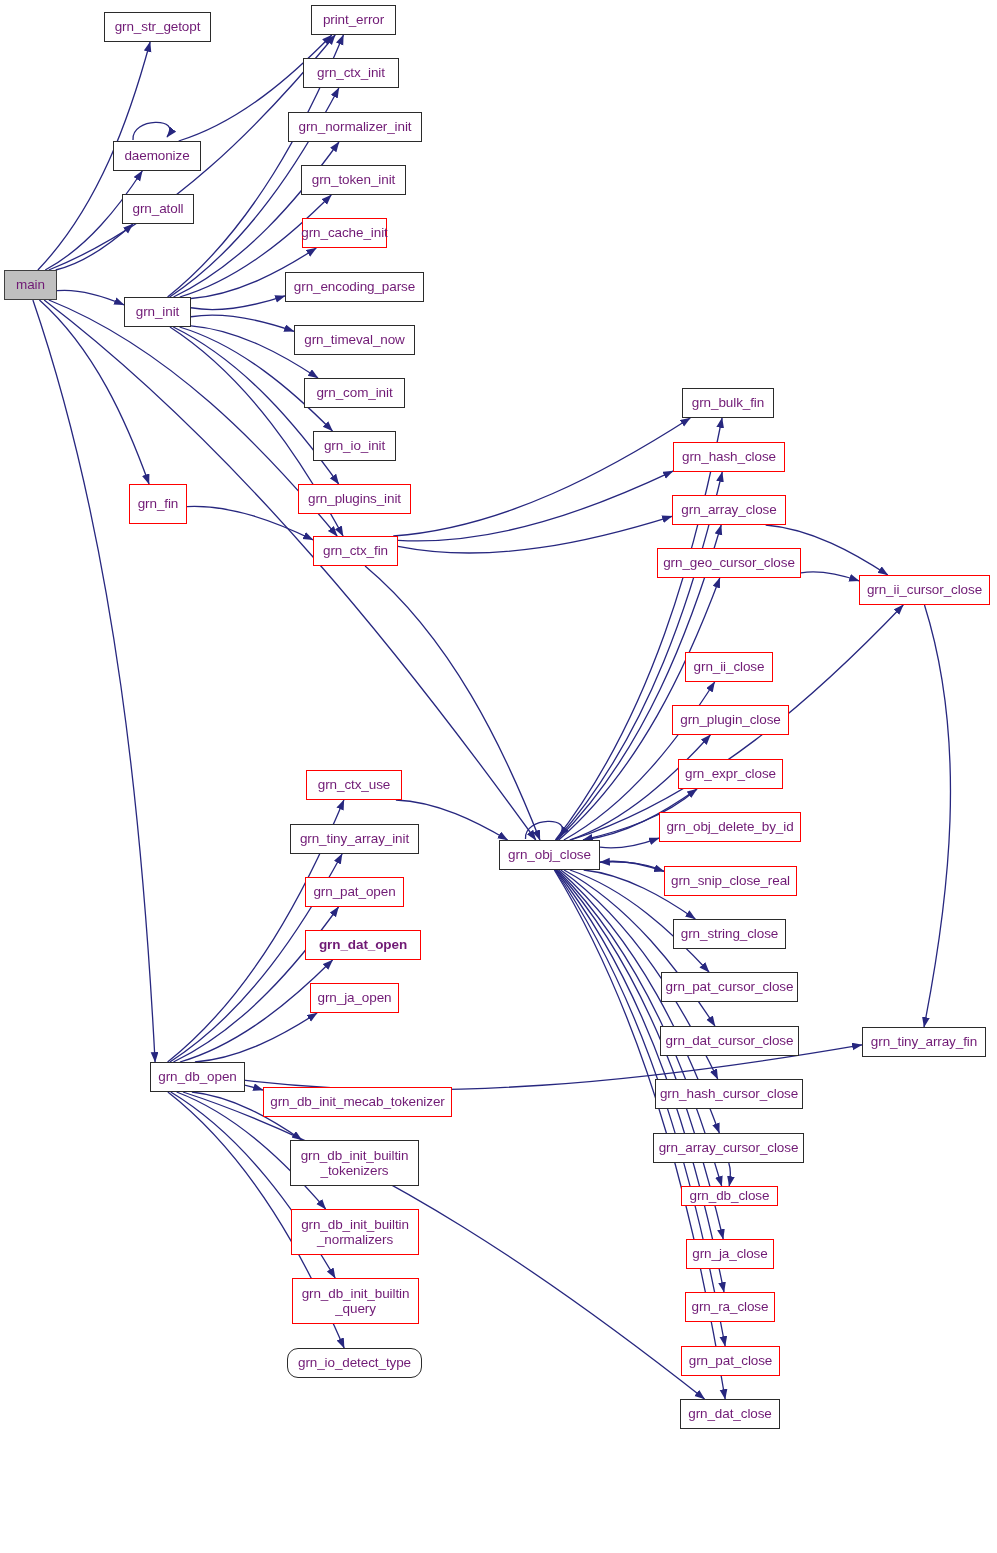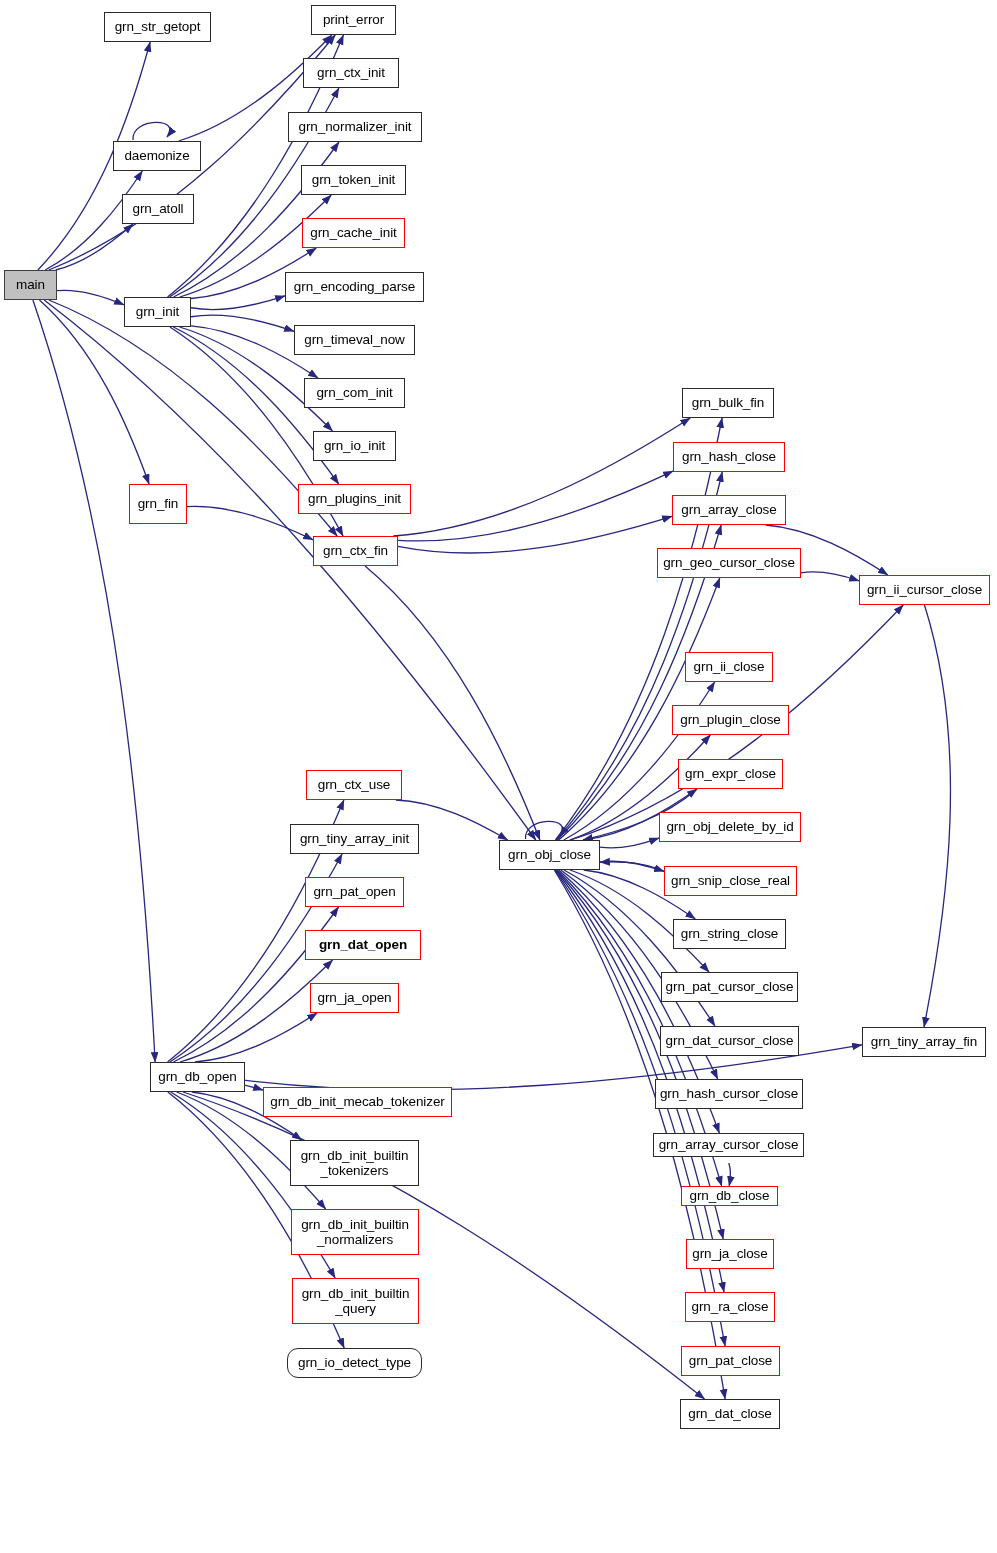--- a/index.html
+++ b/index.html
@@ -10,21 +10,21 @@
     position:absolute;
     box-sizing:border-box;
     border:1px solid #2b2b2b;
     background:#ffffff;
     display:flex;
     align-items:center;
     justify-content:center;
     text-align:center;
     font-family:"Liberation Sans", sans-serif;
     font-size:13.5px;
-    color:#000000;
+    color:#701a75;
     line-height:1.12;
     white-space:pre-line;
     letter-spacing:-0.1px;
   }
   .node.red { border-color:#ff0000; }
   .node.filled { background:#c0c0c0; border-color:#404040; }
   .node-label { display:block; padding:0 3px; }
 </style>
 </head>
 <body>
@@ -108,21 +108,21 @@
   </svg>
   <div id="node-layer">
       <div class="node filled" style="left: 4px; top: 270px; width: 53px; height: 30px;"><span class="node-label">main</span></div>
       <div class="node" style="left: 104px; top: 12px; width: 107px; height: 30px;"><span class="node-label">grn_str_getopt</span></div>
       <div class="node" style="left: 311px; top: 5px; width: 85px; height: 30px;"><span class="node-label">print_error</span></div>
       <div class="node" style="left: 113px; top: 141px; width: 88px; height: 30px;"><span class="node-label">daemonize</span></div>
       <div class="node" style="left: 303px; top: 58px; width: 96px; height: 30px;"><span class="node-label">grn_ctx_init</span></div>
       <div class="node" style="left: 288px; top: 112px; width: 134px; height: 30px;"><span class="node-label">grn_normalizer_init</span></div>
       <div class="node" style="left: 122px; top: 194px; width: 72px; height: 30px;"><span class="node-label">grn_atoll</span></div>
       <div class="node" style="left: 301px; top: 165px; width: 105px; height: 30px;"><span class="node-label">grn_token_init</span></div>
-      <div class="node red" style="left: 302px; top: 218px; width: 103px; height: 30px;"><span class="node-label">grn_cache_init</span></div>
+      <div class="node red" style="left: 302px; top: 218px; width: 85px; height: 30px;"><span class="node-label">grn_cache_init</span></div>
       <div class="node" style="left: 124px; top: 297px; width: 67px; height: 30px;"><span class="node-label">grn_init</span></div>
       <div class="node" style="left: 285px; top: 272px; width: 139px; height: 30px;"><span class="node-label">grn_encoding_parse</span></div>
       <div class="node" style="left: 294px; top: 325px; width: 121px; height: 30px;"><span class="node-label">grn_timeval_now</span></div>
       <div class="node" style="left: 304px; top: 378px; width: 101px; height: 30px;"><span class="node-label">grn_com_init</span></div>
       <div class="node" style="left: 313px; top: 431px; width: 83px; height: 30px;"><span class="node-label">grn_io_init</span></div>
       <div class="node red" style="left: 129px; top: 484px; width: 58px; height: 40px;"><span class="node-label">grn_fin</span></div>
       <div class="node red" style="left: 298px; top: 484px; width: 113px; height: 30px;"><span class="node-label">grn_plugins_init</span></div>
       <div class="node red" style="left: 313px; top: 536px; width: 85px; height: 30px;"><span class="node-label">grn_ctx_fin</span></div>
       <div class="node" style="left: 682px; top: 388px; width: 92px; height: 30px;"><span class="node-label">grn_bulk_fin</span></div>
       <div class="node red" style="left: 673px; top: 442px; width: 112px; height: 30px;"><span class="node-label">grn_hash_close</span></div>
@@ -133,21 +133,21 @@
       <div class="node red" style="left: 672px; top: 705px; width: 117px; height: 30px;"><span class="node-label">grn_plugin_close</span></div>
       <div class="node red" style="left: 678px; top: 759px; width: 105px; height: 30px;"><span class="node-label">grn_expr_close</span></div>
       <div class="node red" style="left: 659px; top: 812px; width: 142px; height: 30px;"><span class="node-label">grn_obj_delete_by_id</span></div>
       <div class="node" style="left: 499px; top: 840px; width: 101px; height: 30px;"><span class="node-label">grn_obj_close</span></div>
       <div class="node red" style="left: 664px; top: 866px; width: 133px; height: 30px;"><span class="node-label">grn_snip_close_real</span></div>
       <div class="node" style="left: 673px; top: 919px; width: 113px; height: 30px;"><span class="node-label">grn_string_close</span></div>
       <div class="node" style="left: 661px; top: 972px; width: 137px; height: 30px;"><span class="node-label">grn_pat_cursor_close</span></div>
       <div class="node" style="left: 660px; top: 1026px; width: 139px; height: 30px;"><span class="node-label">grn_dat_cursor_close</span></div>
       <div class="node" style="left: 862px; top: 1027px; width: 124px; height: 30px;"><span class="node-label">grn_tiny_array_fin</span></div>
       <div class="node" style="left: 655px; top: 1079px; width: 148px; height: 30px;"><span class="node-label">grn_hash_cursor_close</span></div>
-      <div class="node" style="left: 653px; top: 1133px; width: 151px; height: 24px;"><span class="node-label">grn_array_cursor_close</span></div>
+      <div class="node" style="left: 653px; top: 1133px; width: 151px; height: 30px;"><span class="node-label">grn_array_cursor_close</span></div>
       <div class="node red" style="left: 681px; top: 1186px; width: 97px; height: 20px;"><span class="node-label">grn_db_close</span></div>
       <div class="node red" style="left: 686px; top: 1239px; width: 88px; height: 30px;"><span class="node-label">grn_ja_close</span></div>
       <div class="node red" style="left: 685px; top: 1292px; width: 90px; height: 30px;"><span class="node-label">grn_ra_close</span></div>
       <div class="node red" style="left: 681px; top: 1346px; width: 99px; height: 30px;"><span class="node-label">grn_pat_close</span></div>
       <div class="node" style="left: 680px; top: 1399px; width: 100px; height: 30px;"><span class="node-label">grn_dat_close</span></div>
       <div class="node red" style="left: 306px; top: 770px; width: 96px; height: 30px;"><span class="node-label">grn_ctx_use</span></div>
       <div class="node" style="left: 290px; top: 824px; width: 129px; height: 30px;"><span class="node-label">grn_tiny_array_init</span></div>
       <div class="node red" style="left: 305px; top: 877px; width: 99px; height: 30px;"><span class="node-label">grn_pat_open</span></div>
       <div class="node red" style="left: 305px; top: 930px; width: 116px; height: 30px; font-weight: bold;"><span class="node-label">grn_dat_open</span></div>
       <div class="node red" style="left: 310px; top: 983px; width: 89px; height: 30px;"><span class="node-label">grn_ja_open</span></div>

